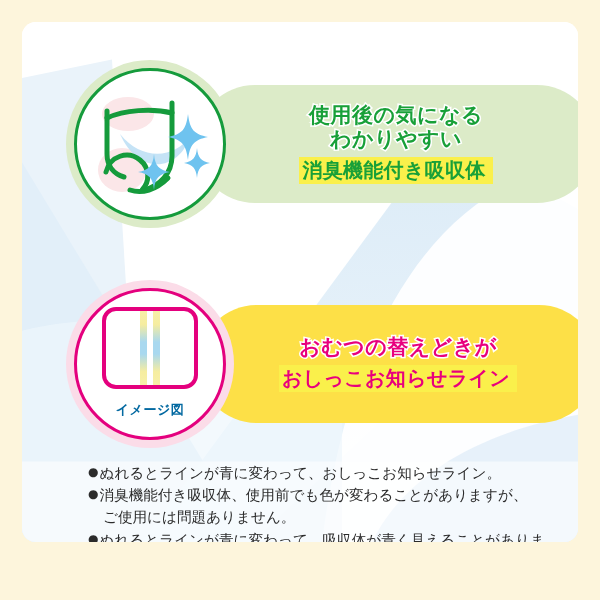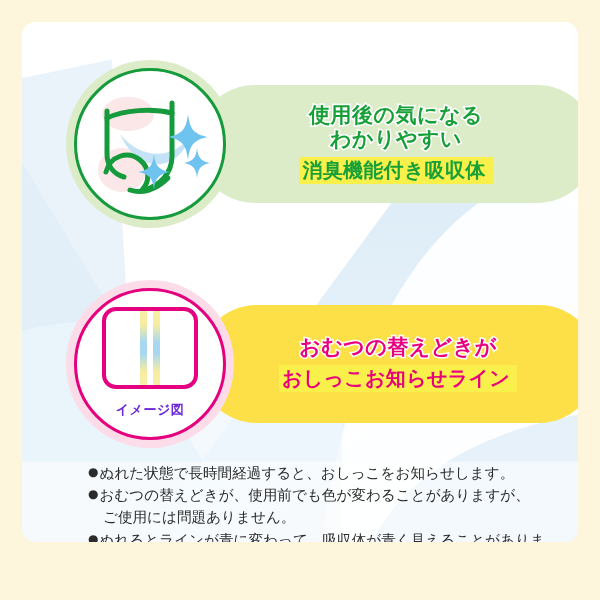--- a/index.html
+++ b/index.html
@@ -135,21 +135,21 @@
   .tag.green-tag { color: #18a038; }
   .tag.pink-tag  { color: #e8007d; }
 
   
   .img-caption {
     position: absolute;
     left: 0;
     right: 0;
     bottom: 18px;
     text-align: center;
-    color: #6d28d9;
+    color: #0369a1;
     font-size: 13px;
     font-weight: bold;
     letter-spacing: 0.5px;
   }
 
   
   .notes {
     position: absolute;
     left: 66px;
     top: 440px;
@@ -261,26 +261,26 @@
           </svg>
           <div class="img-caption">イメージ図</div>
         </div>
       </div>
     </div>
 
     <div class="notes">
 
       <div class="note-row">
         <span class="note-bullet">●</span>
-        <span class="note-text">ぬれた状態で長時間経過すると、おしっこをお知らせします。</span>
+        <span class="note-text">ぬれるとラインが青に変わって、おしっこお知らせライン。</span>
       </div>
 
       <div class="note-row">
         <span class="note-bullet">●</span>
-        <span class="note-text">おむつの替えどきが、使用前でも色が変わることがありますが、</span>
+        <span class="note-text">消臭機能付き吸収体、使用前でも色が変わることがありますが、</span>
       </div>
       <div class="note-cont">ご使用には問題ありません。</div>
 
       <div class="note-row">
         <span class="note-bullet">●</span>
         <span class="note-text">ぬれるとラインが青に変わって、吸収体が青く見えることがあります。</span>
       </div>
 
     </div>
 

